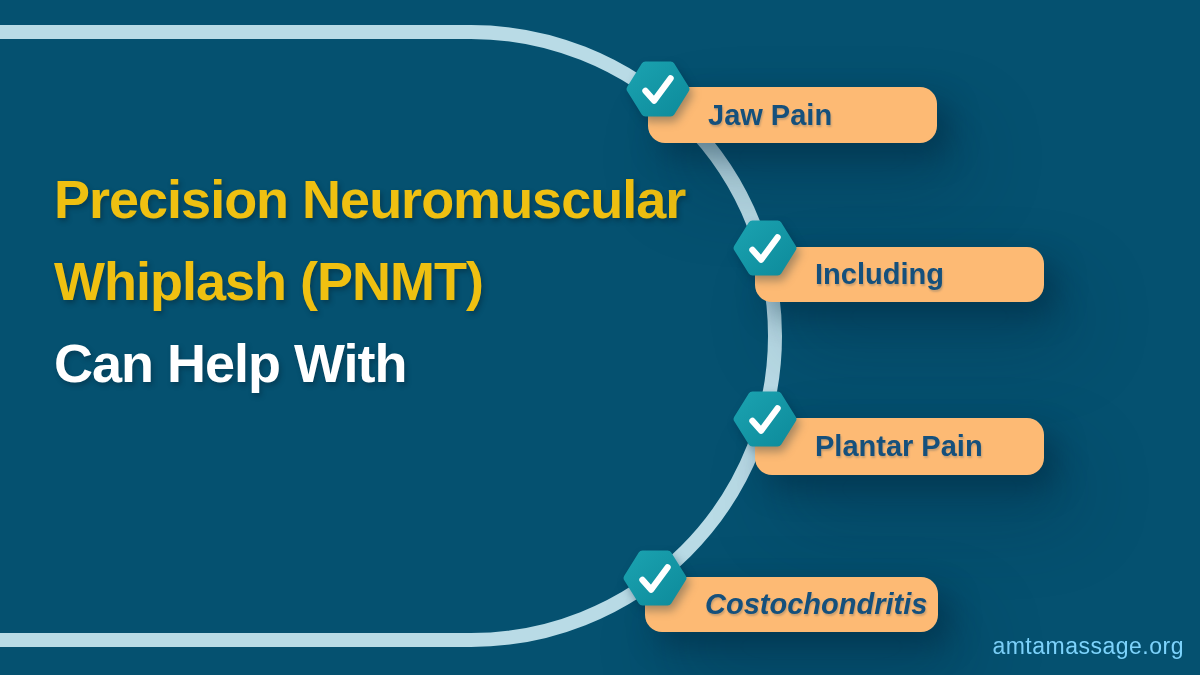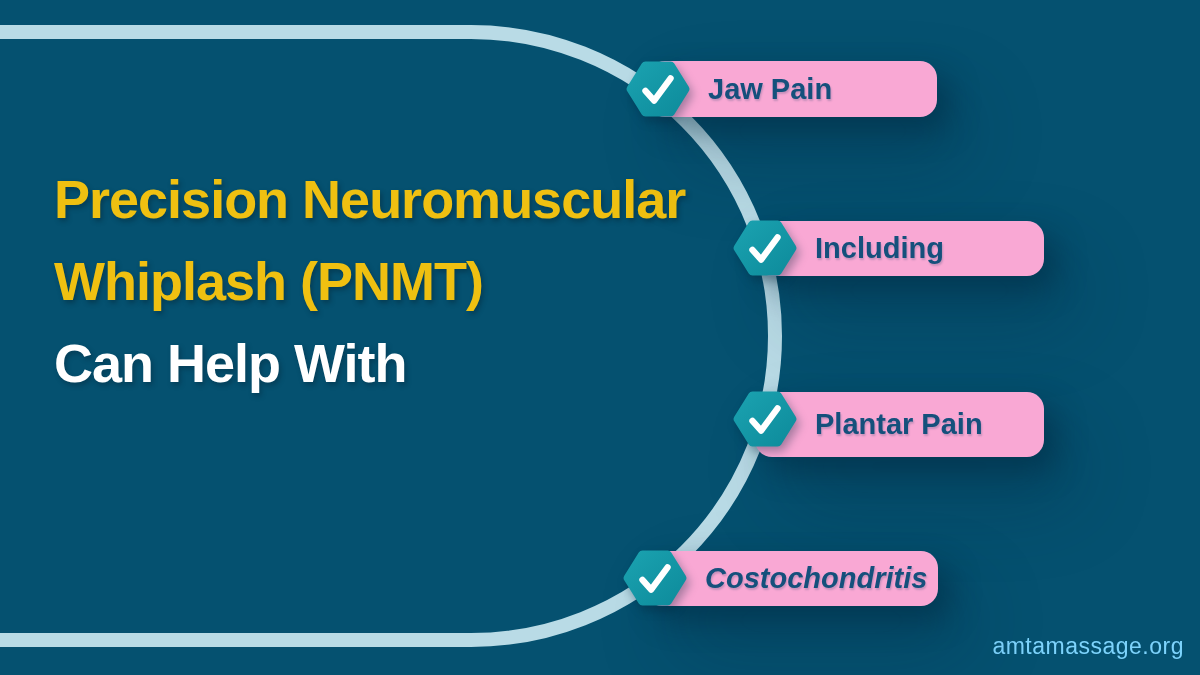--- a/index.html
+++ b/index.html
@@ -16,32 +16,33 @@
     font-weight:700;
     font-size:54px;
     letter-spacing:-1px;
     line-height:82px;
     white-space:nowrap;
   }
   .hl-yellow{color:#efc011;text-shadow:2px 3px 5px rgba(4,35,52,0.45);}
   .hl-white{color:#ffffff;text-shadow:2px 3px 5px rgba(4,35,52,0.40);}
   .pill{
     position:absolute;z-index:3;
-    background:#f9a8d4;
+    background:#fdba74;
     border-radius:17px;
     display:flex;align-items:center;
     padding-left:60px;box-sizing:border-box;
     box-shadow:12px 14px 30px rgba(3,35,57,0.45), 30px 42px 80px rgba(3,35,57,0.28);
     font-weight:700;font-size:29px;color:#15507c;
     letter-spacing:0;
+    margin-top:26px;
   }
   .pill span{text-shadow:1px 2px 2px rgba(12,60,95,0.22);}
   .pill-jaw      {left:648px;top:61px;width:289px;height:56px;}
   .pill-whiplash {left:755px;top:221px;width:289px;height:55px;}
-  .pill-plantar  {left:755px;top:392px;width:289px;height:65px;align-items:center;}
+  .pill-plantar  {left:755px;top:392px;width:289px;height:57px;align-items:center;}
   .pill-costo    {left:645px;top:551px;width:293px;height:55px;font-style:italic;}
   .badge{
     position:absolute;z-index:4;width:64px;height:58px;
     filter:drop-shadow(3px 5px 5px rgba(3,35,57,0.35));
   }
   .badge-jaw      {left:626px;top:60px;}
   .badge-whiplash {left:733px;top:219px;}
   .badge-plantar  {left:733px;top:390px;}
   .badge-costo    {left:623px;top:549px;}
   .footer-url{

